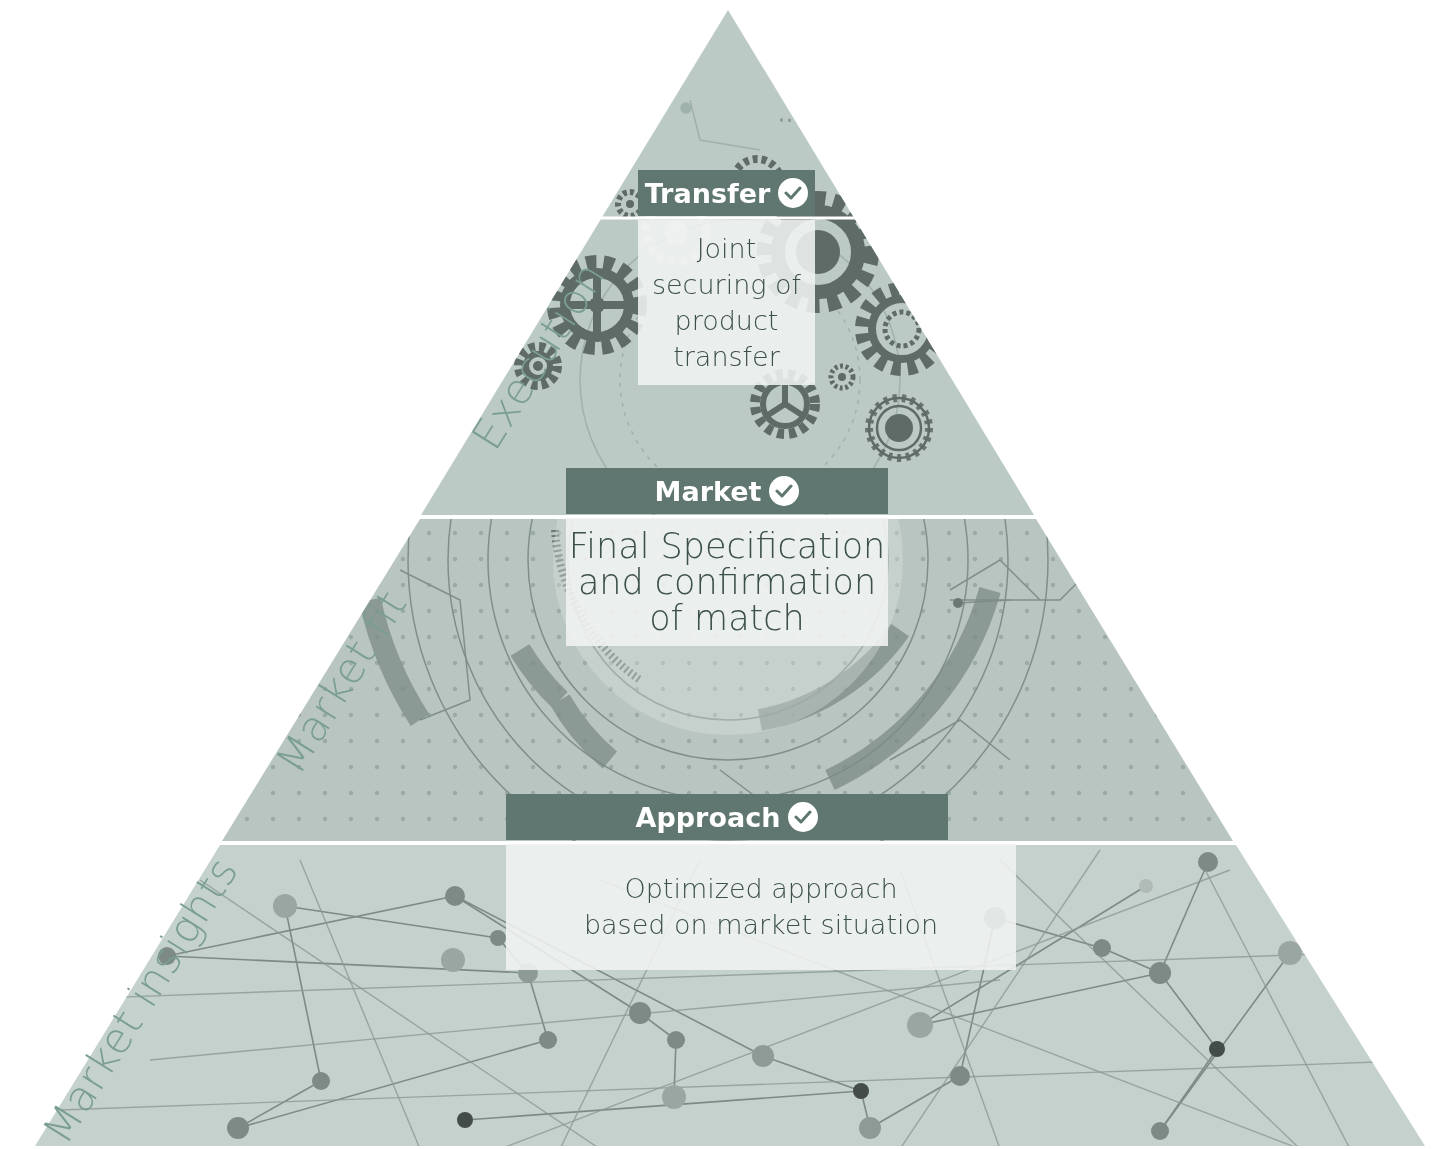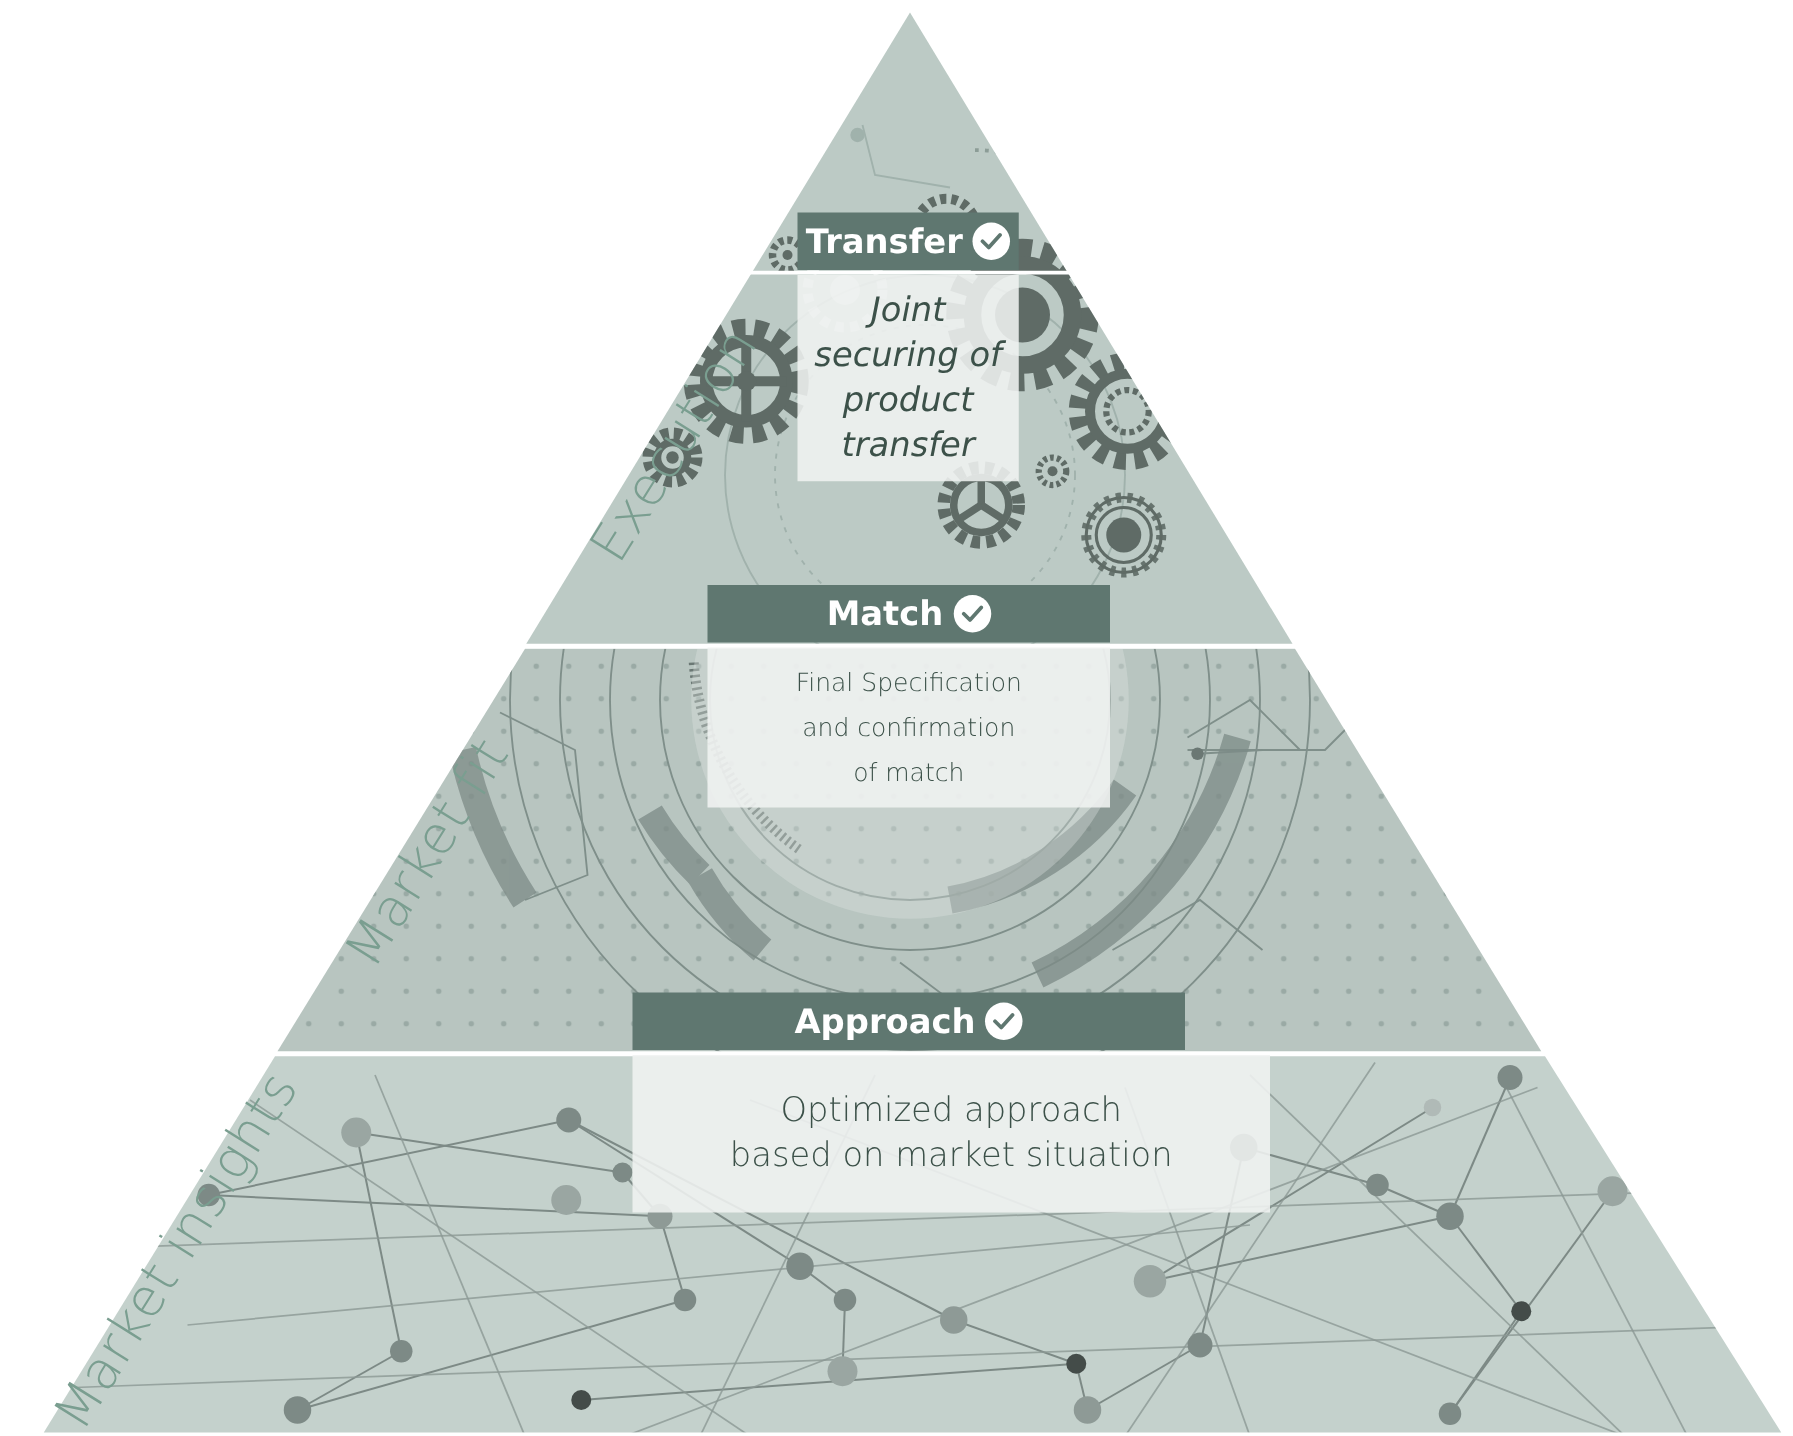--- a/index.html
+++ b/index.html
@@ -17,23 +17,23 @@
   .tier-header { position: absolute; background: #5f7770; color: #ffffff;
                  display: flex; align-items: center; justify-content: center;
                  font-family: "DejaVu Sans", sans-serif; font-weight: bold; font-size: 27px; }
   .tier-header .check { display: inline-flex; width: 30px; height: 30px; border-radius: 50%;
                  background: #ffffff; margin-left: 8px; align-items: center; justify-content: center; }
   .tier-body { position: absolute; background: rgba(240,242,241,0.88); color: #3c5149;
                display: flex; align-items: center; justify-content: center; text-align: center;
                font-family: "DejaVu Sans", sans-serif; font-weight: 300; }
 
   .h-transfer { left: 638px; top: 170px; width: 177px; height: 46px; }
-  .b-transfer { left: 638px; top: 220px; width: 177px; height: 165px; font-size: 27px; line-height: 36px; font-style: italic; }
+  .b-transfer { left: 638px; top: 220px; width: 177px; height: 165px; font-size: 27px; line-height: 36px; }
   .h-match    { left: 566px; top: 468px; width: 322px; height: 46px; }
-  .b-match    { left: 566px; top: 518px; width: 322px; height: 128px; font-size: 20px; line-height: 36px; }
+  .b-match    { left: 566px; top: 518px; width: 322px; height: 128px; font-size: 35px; line-height: 36px; }
   .h-approach { left: 506px; top: 794px; width: 442px; height: 46px; }
   .b-approach { left: 506px; top: 844px; width: 510px; height: 126px; font-size: 27px; line-height: 36px; }
   .b-inner { white-space: pre-line; }
 </style>
 </head>
 <body>
 
 <svg id="pyramid-svg" viewBox="0 0 1434 1149" xmlns="http://www.w3.org/2000/svg">
   <defs>
     <clipPath id="clip-top">
@@ -237,21 +237,21 @@
   </span>
 </div>
 <div class="tier-body b-transfer">
   <div class="b-inner">Joint
 securing of
 product
 transfer</div>
 </div>
 
 <div class="tier-header h-match">
-  <span>Match</span>
+  <span>Market</span>
   <span class="check">
     <svg width="18" height="14" viewBox="0 0 18 14">
         <path d="M2 7 L7 12 L16 2" fill="none" stroke="#5f7770" stroke-width="3" stroke-linecap="round" stroke-linejoin="round"></path>
       </svg>
   </span>
 </div>
 <div class="tier-body b-match">
   <div class="b-inner">Final Specification
 and confirmation
 of match</div>

